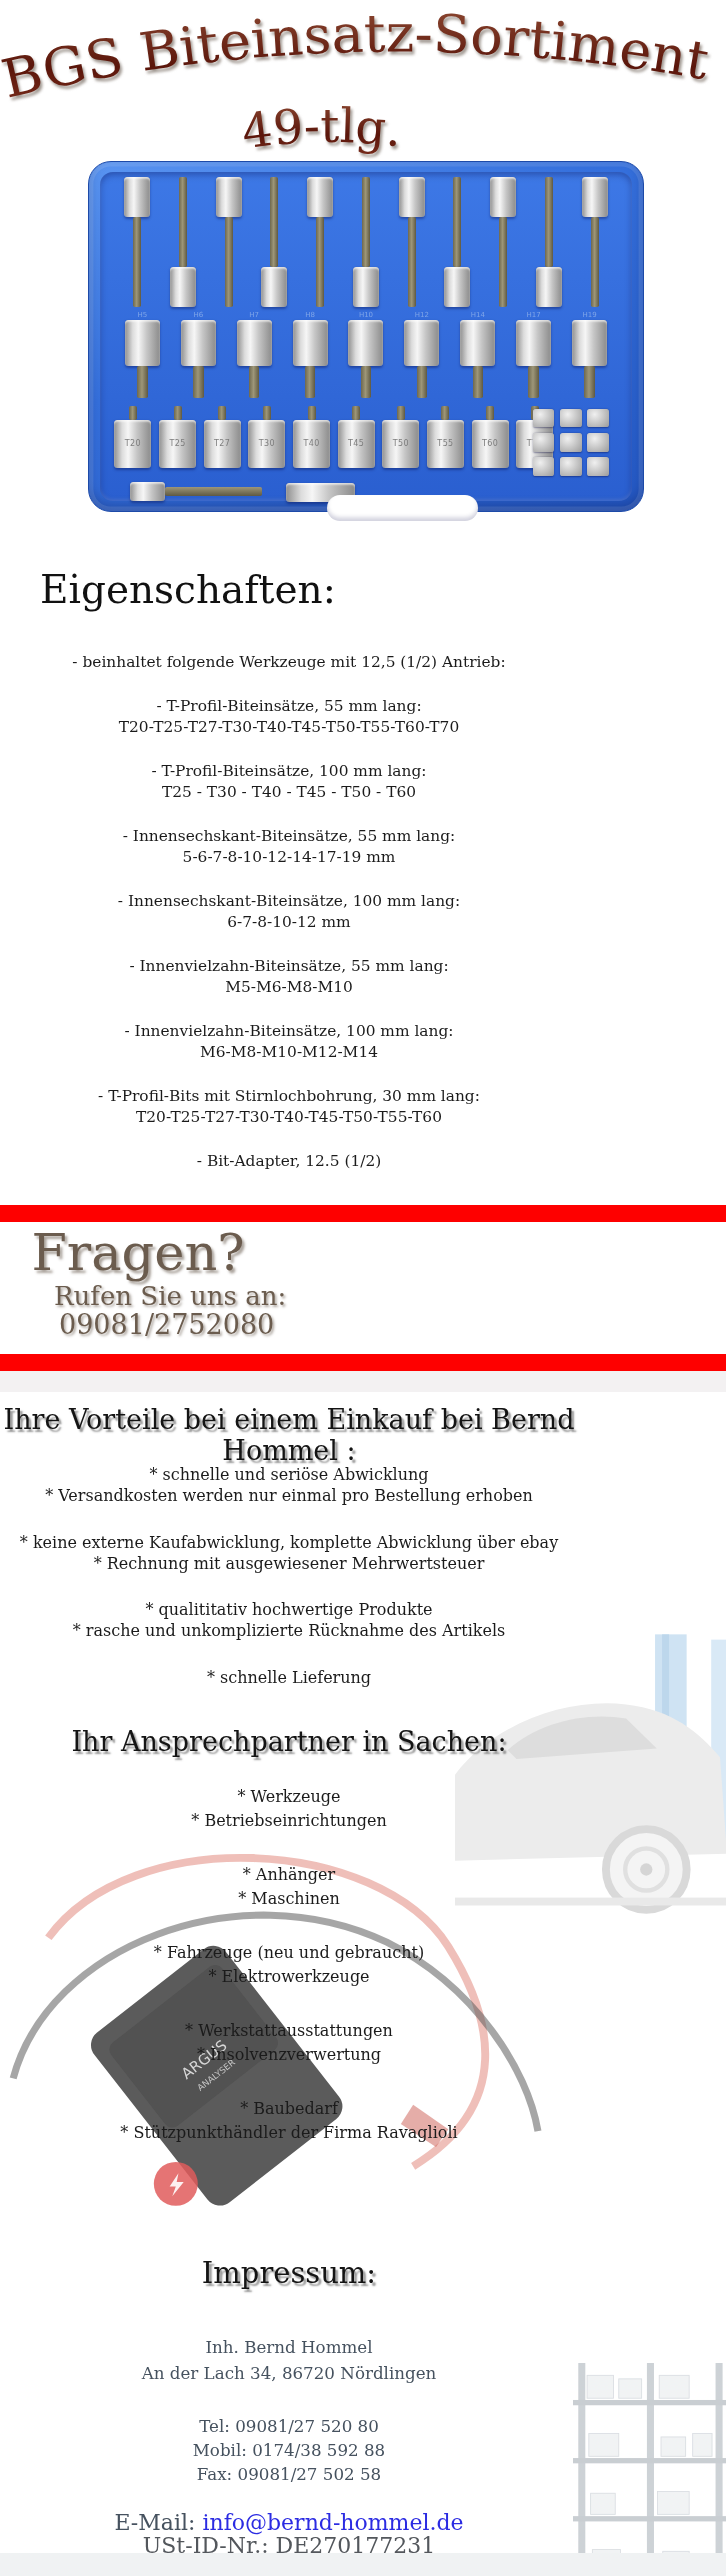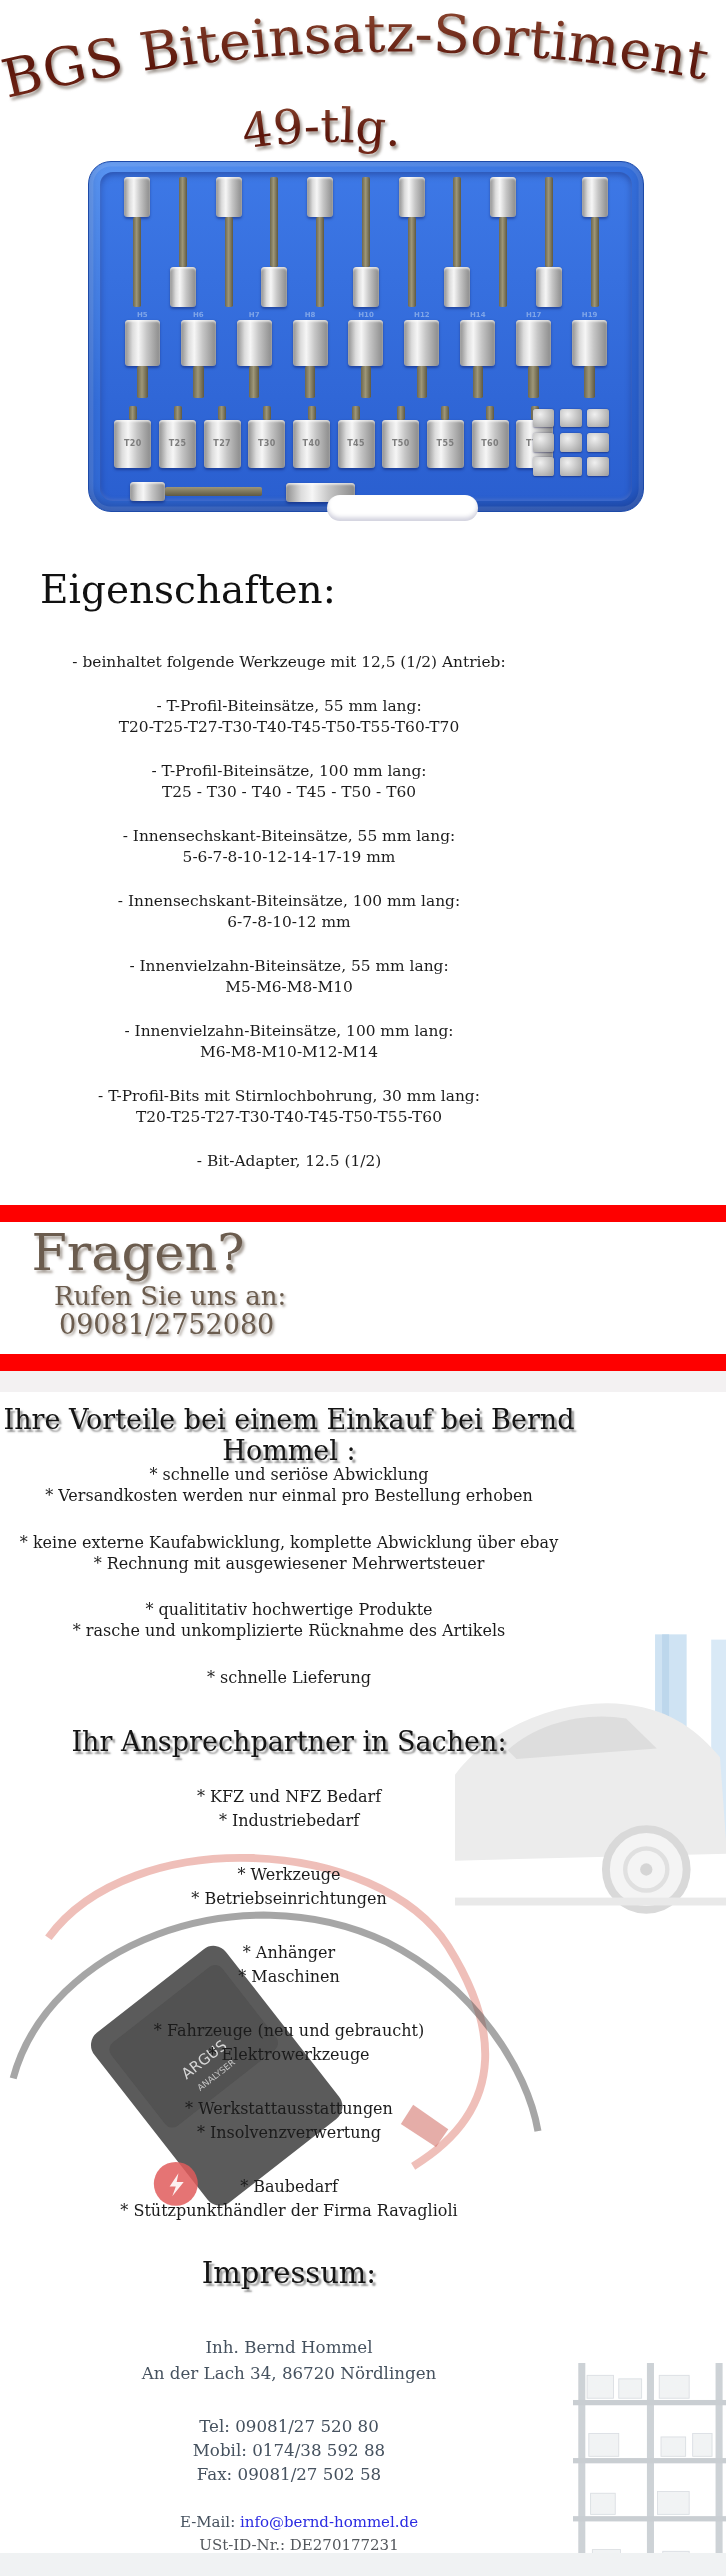--- a/index.html
+++ b/index.html
@@ -8,21 +8,21 @@
   .abs{position:absolute;}
   .centercol{position:absolute;left:0;width:578px;text-align:center;}
 
   
   .title-svg{position:absolute;left:0;top:5.3px;filter:drop-shadow(2.6px 3.5px 1.8px rgba(125,115,105,.75));}
 
   
   #product{left:88px;top:161px;width:554px;height:349px;border-radius:23px;
     background:linear-gradient(155deg,#5a95f2 0%,#3570dd 40%,#2458c4 100%);
     box-shadow:inset 0 0 0 4.4px rgba(255,255,255,.10), inset 0 -7px 12.3px rgba(0,0,40,.25);
-    border:0.9px solid #1d4aa8;font-weight:bold;}
+    border:0.9px solid #1d4aa8;}
   #tray{position:absolute;left:11.4px;top:9.7px;right:11.4px;bottom:9.7px;border-radius:13px;
     background:linear-gradient(#3d78e6,#2a5fd0);
     box-shadow:inset 0 2.6px 7px rgba(0,0,60,.35), inset 0 -1.8px 3.5px rgba(255,255,255,.15);}
   .metal{background:linear-gradient(90deg,#8e8e8e 0%,#dcdcdc 22%,#f6f6f6 38%,#c6c6c6 62%,#8a8a8a 100%);
     border-radius:3.5px;box-shadow:inset 0 1.8px 1.8px rgba(255,255,255,.65), 0 1.8px 2.6px rgba(0,0,60,.35);}
   .shaftcolor{background:linear-gradient(90deg,#6e684e,#9d9678 45%,#5f5942);}
   #rowA{position:absolute;left:14px;right:14px;top:5.3px;height:132px;display:flex;justify-content:space-around;}
   .bitA{width:30px;height:130px;display:flex;flex-direction:column;align-items:center;}
   .bitA.flip{flex-direction:column-reverse;}
   .sockA{width:26px;height:40px;}
@@ -68,21 +68,21 @@
   #advantages-list .ln{font-size:16px;line-height:21px;}
   #advantages-list .grp{margin-bottom:25.5px;}
   #topHeading{top:1726px;}
   #topics-list{top:1785px;color:#1b1b1b;}
   #topics-list .ln{font-size:16px;line-height:24px;}
   #topics-list .grp{margin-bottom:30px;}
   #impHeading{top:2256px;font-size:29px;}
 
   #impAddress{top:2335px;color:#46525f;font-size:16.7px;line-height:25.5px;}
   #impPhones{top:2414px;color:#46525f;font-size:16.7px;line-height:24px;}
-  #impMail{top:2511px;color:#46525f;font-size:15px;line-height:23px;margin-left:10px;}
+  #impMail{top:2511px;color:#46525f;font-size:22px;line-height:23px;}
   #impMail a{color:#2b2be2;text-decoration:none;}
   #ustline{color:#53575c;}
   #bottomstrip{left:0;top:2553px;width:727px;height:23px;background:#f0f2f3;}
 
   
   .bgdeco{position:absolute;pointer-events:none;}
 </style>
 </head>
 <body>
 
@@ -393,24 +393,20 @@
       <div class="ln">* rasche und unkomplizierte Rücknahme des Artikels</div>
     </div>
     <div class="grp">
       <div class="ln">* schnelle Lieferung</div>
     </div>
   </div>
 
 <div id="topHeading" class="centercol secHeading">Ihr Ansprechpartner in Sachen:</div>
 <div id="topics-list" class="centercol">
     <div class="grp">
-      <div class="ln">* KFZ und NFZ Bedarf</div>
-      <div class="ln">* Industriebedarf</div>
-    </div>
-    <div class="grp">
       <div class="ln">* Werkzeuge</div>
       <div class="ln">* Betriebseinrichtungen</div>
     </div>
     <div class="grp">
       <div class="ln">* Anhänger</div>
       <div class="ln">* Maschinen</div>
     </div>
     <div class="grp">
       <div class="ln">* Fahrzeuge (neu und gebraucht)</div>
       <div class="ln">* Elektrowerkzeuge</div>

